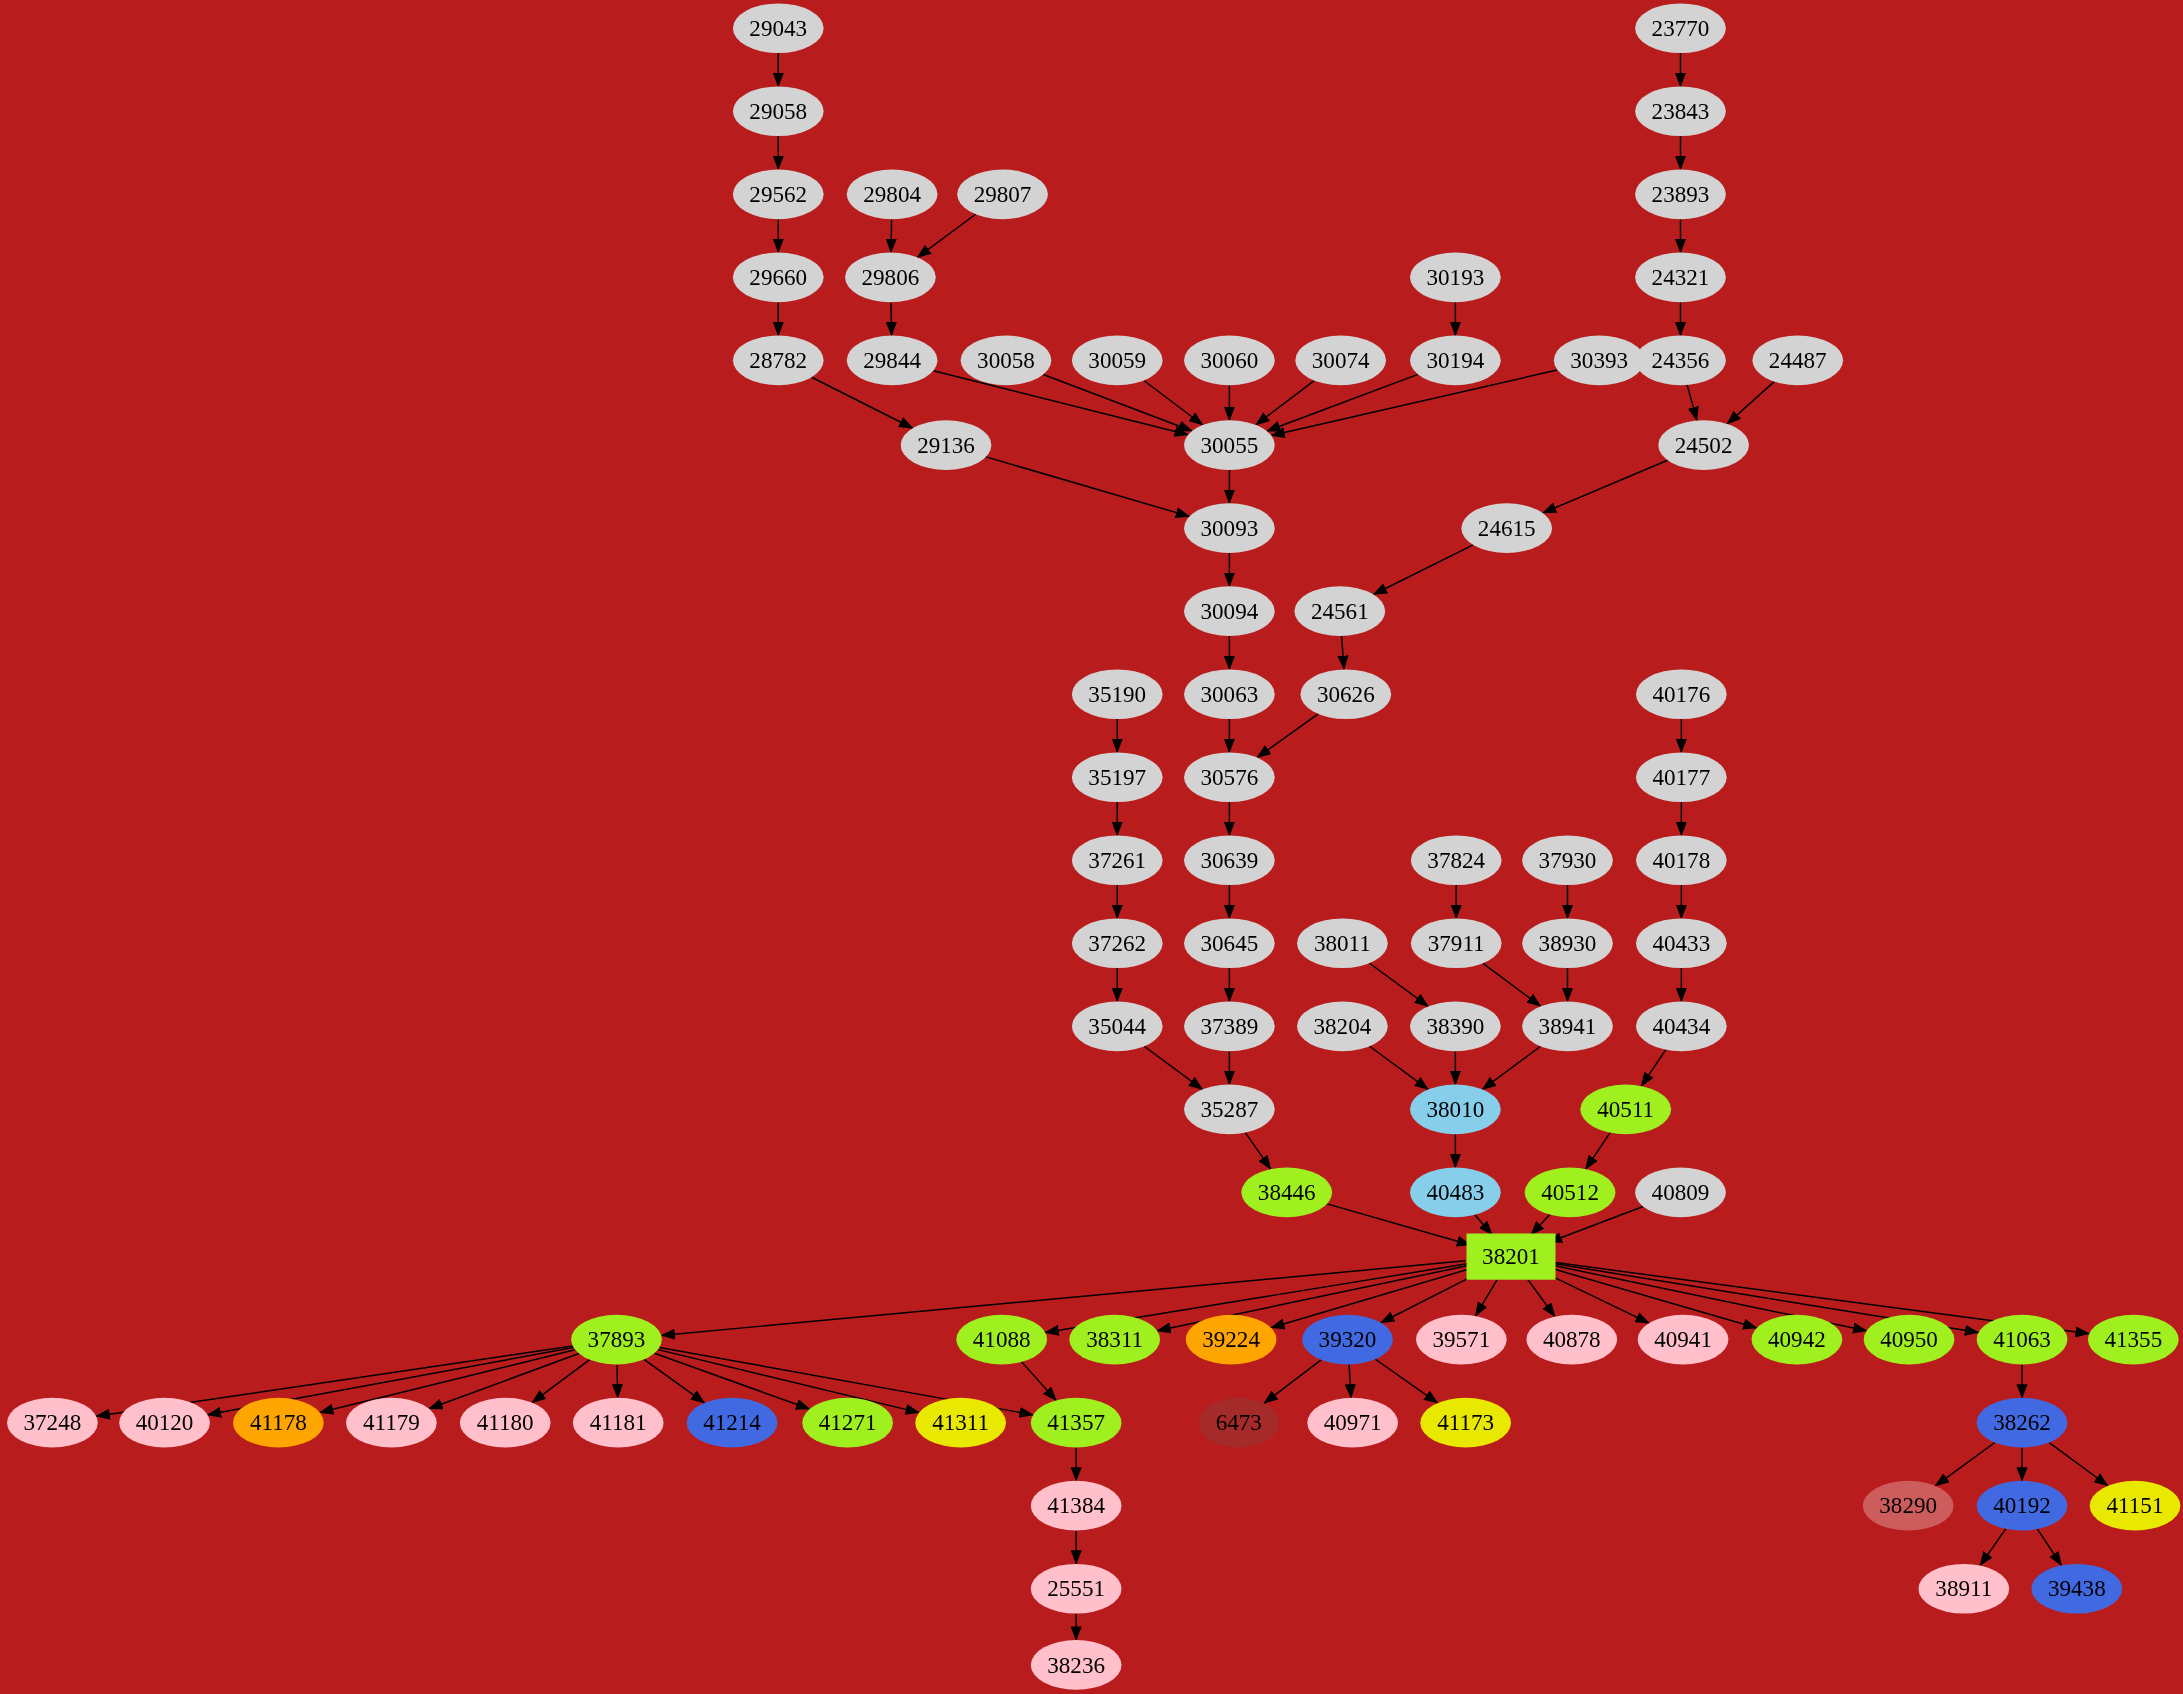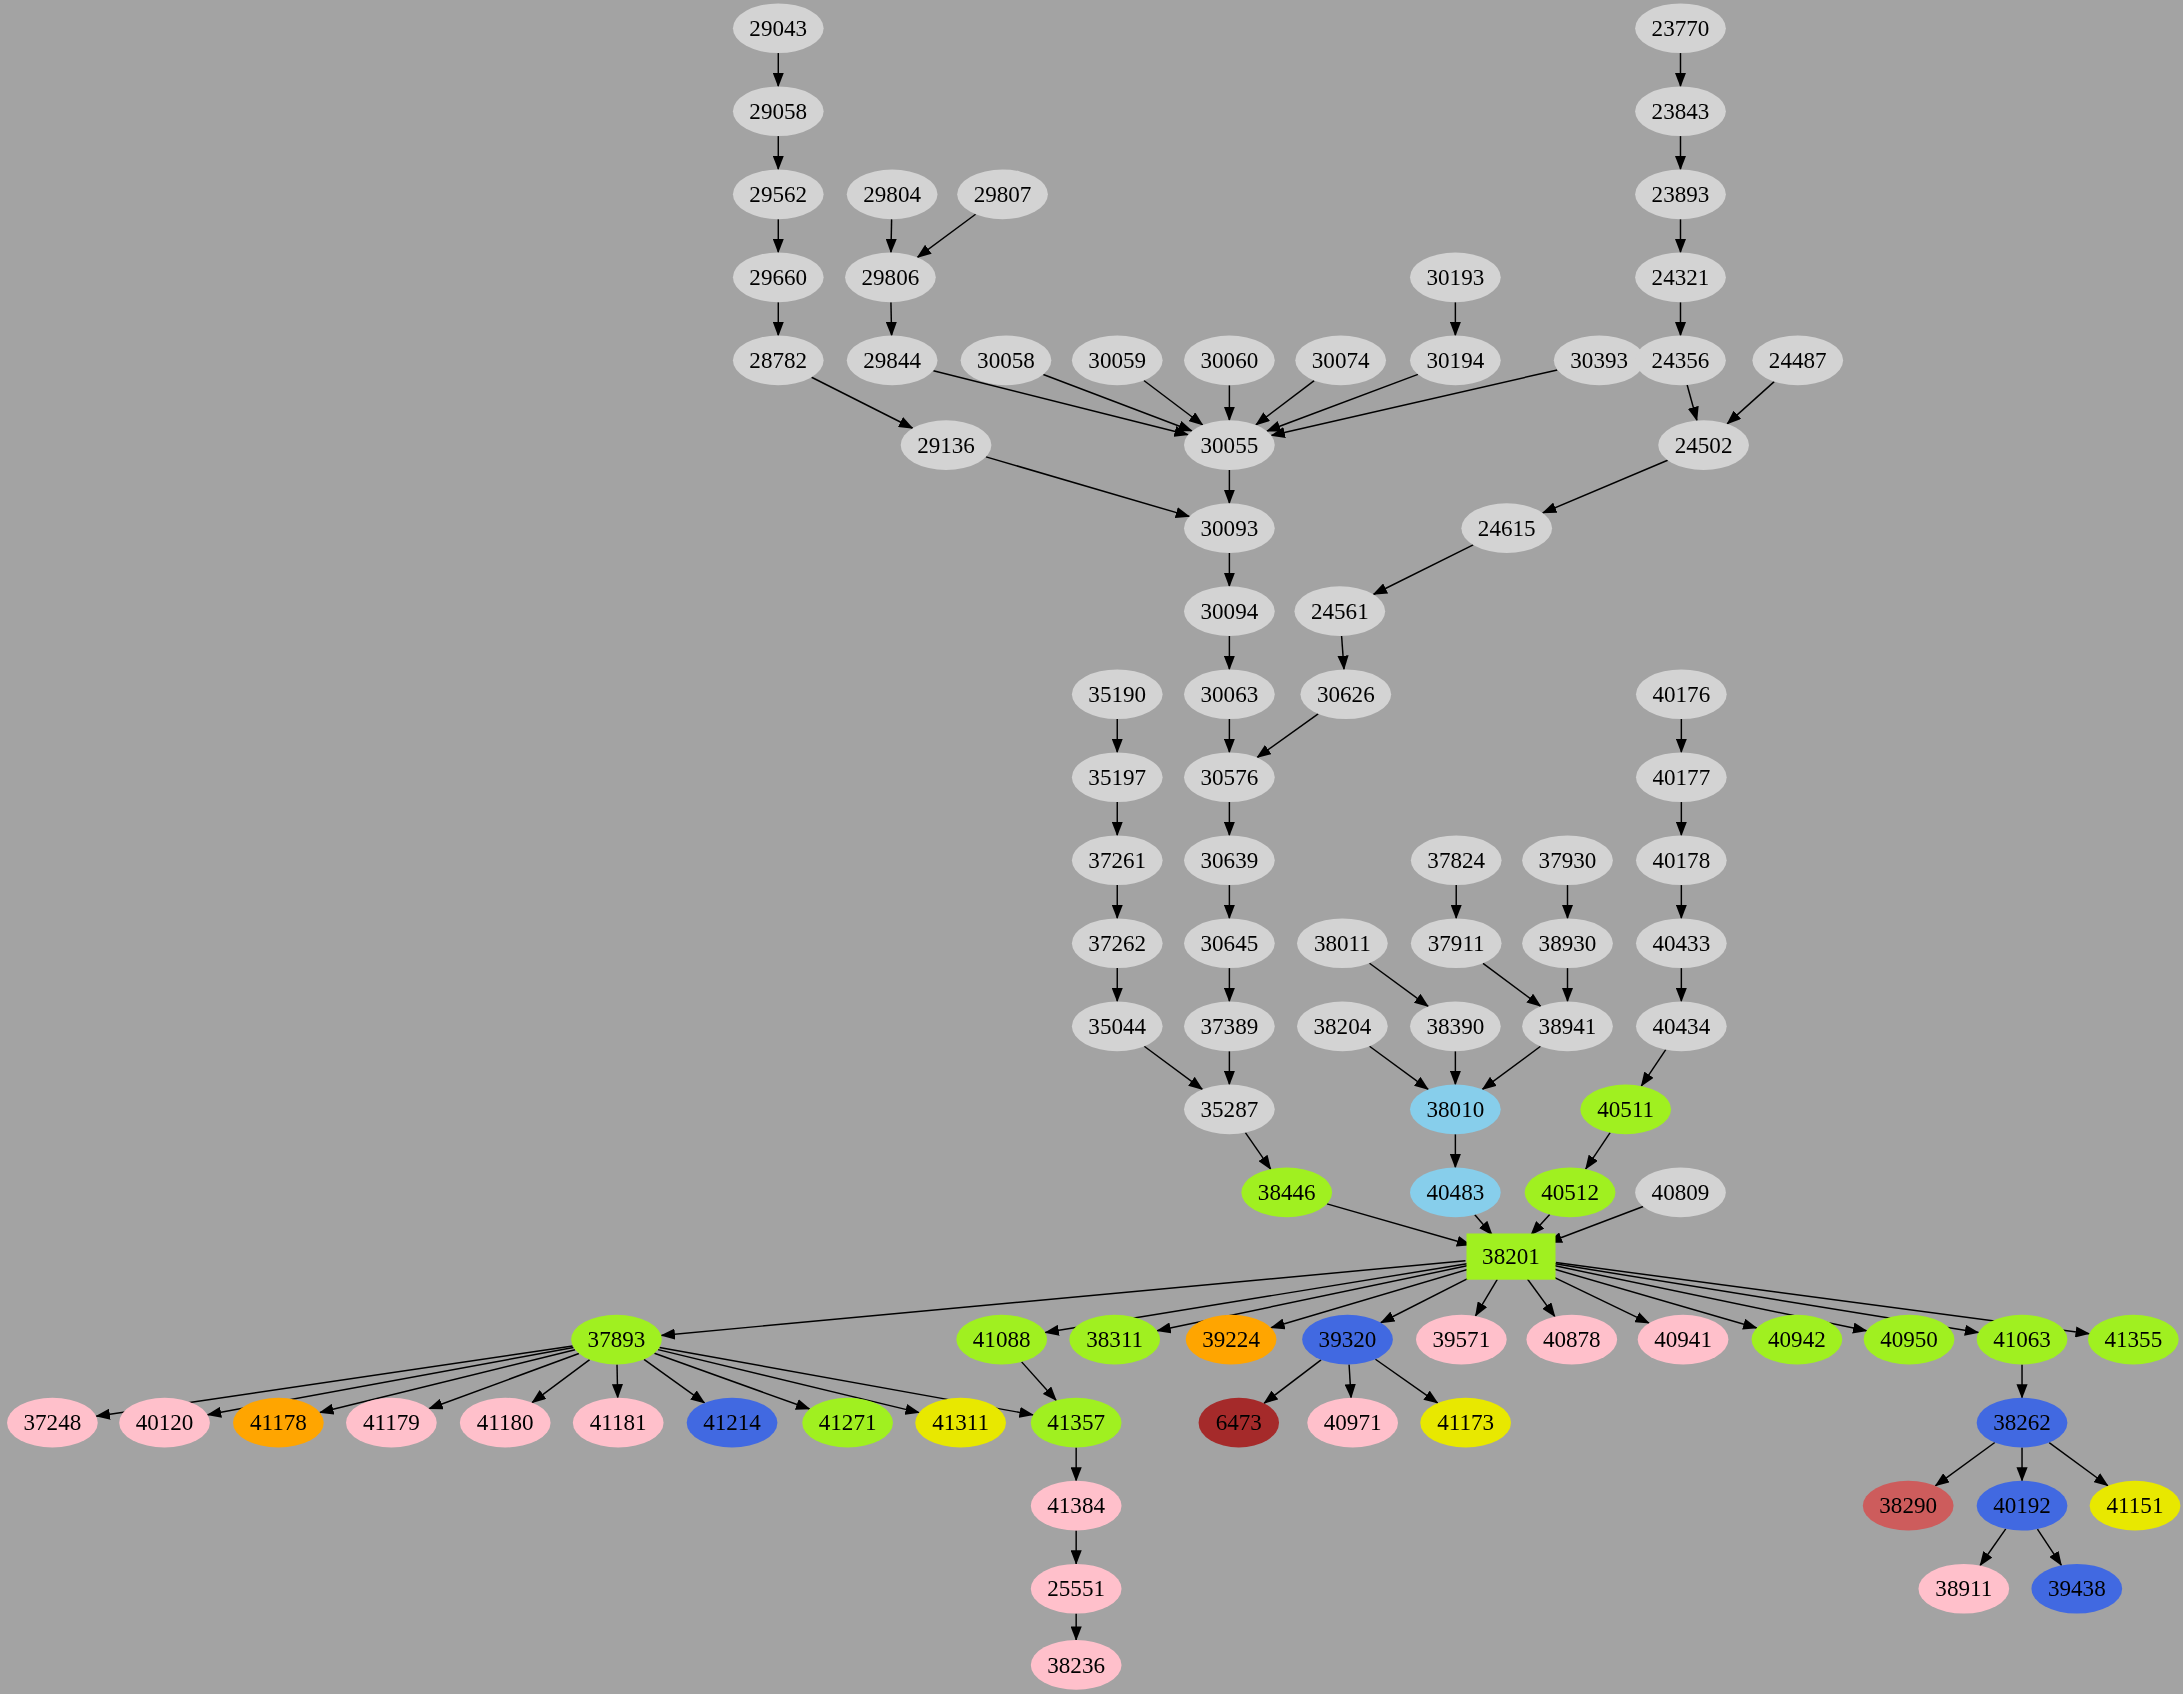--- a/index.html
+++ b/index.html
@@ -4,21 +4,21 @@
 <style>
   html, body {
     margin: 0;
     padding: 0;
     background: #ffffff;
   }
   .graph-canvas {
     position: relative;
     width: 2184px;
     height: 1694px;
-    background: #a3a3a3;
+    background: #b91c1c;
     font-family: "Liberation Serif", "DejaVu Serif", serif;
   }
   svg { display: block; }
   .edge-line {
     stroke: #000000;
     stroke-width: 1.7;
     fill: none;
   }
   .node-label {
     font-family: "Liberation Serif", "DejaVu Serif", serif;

